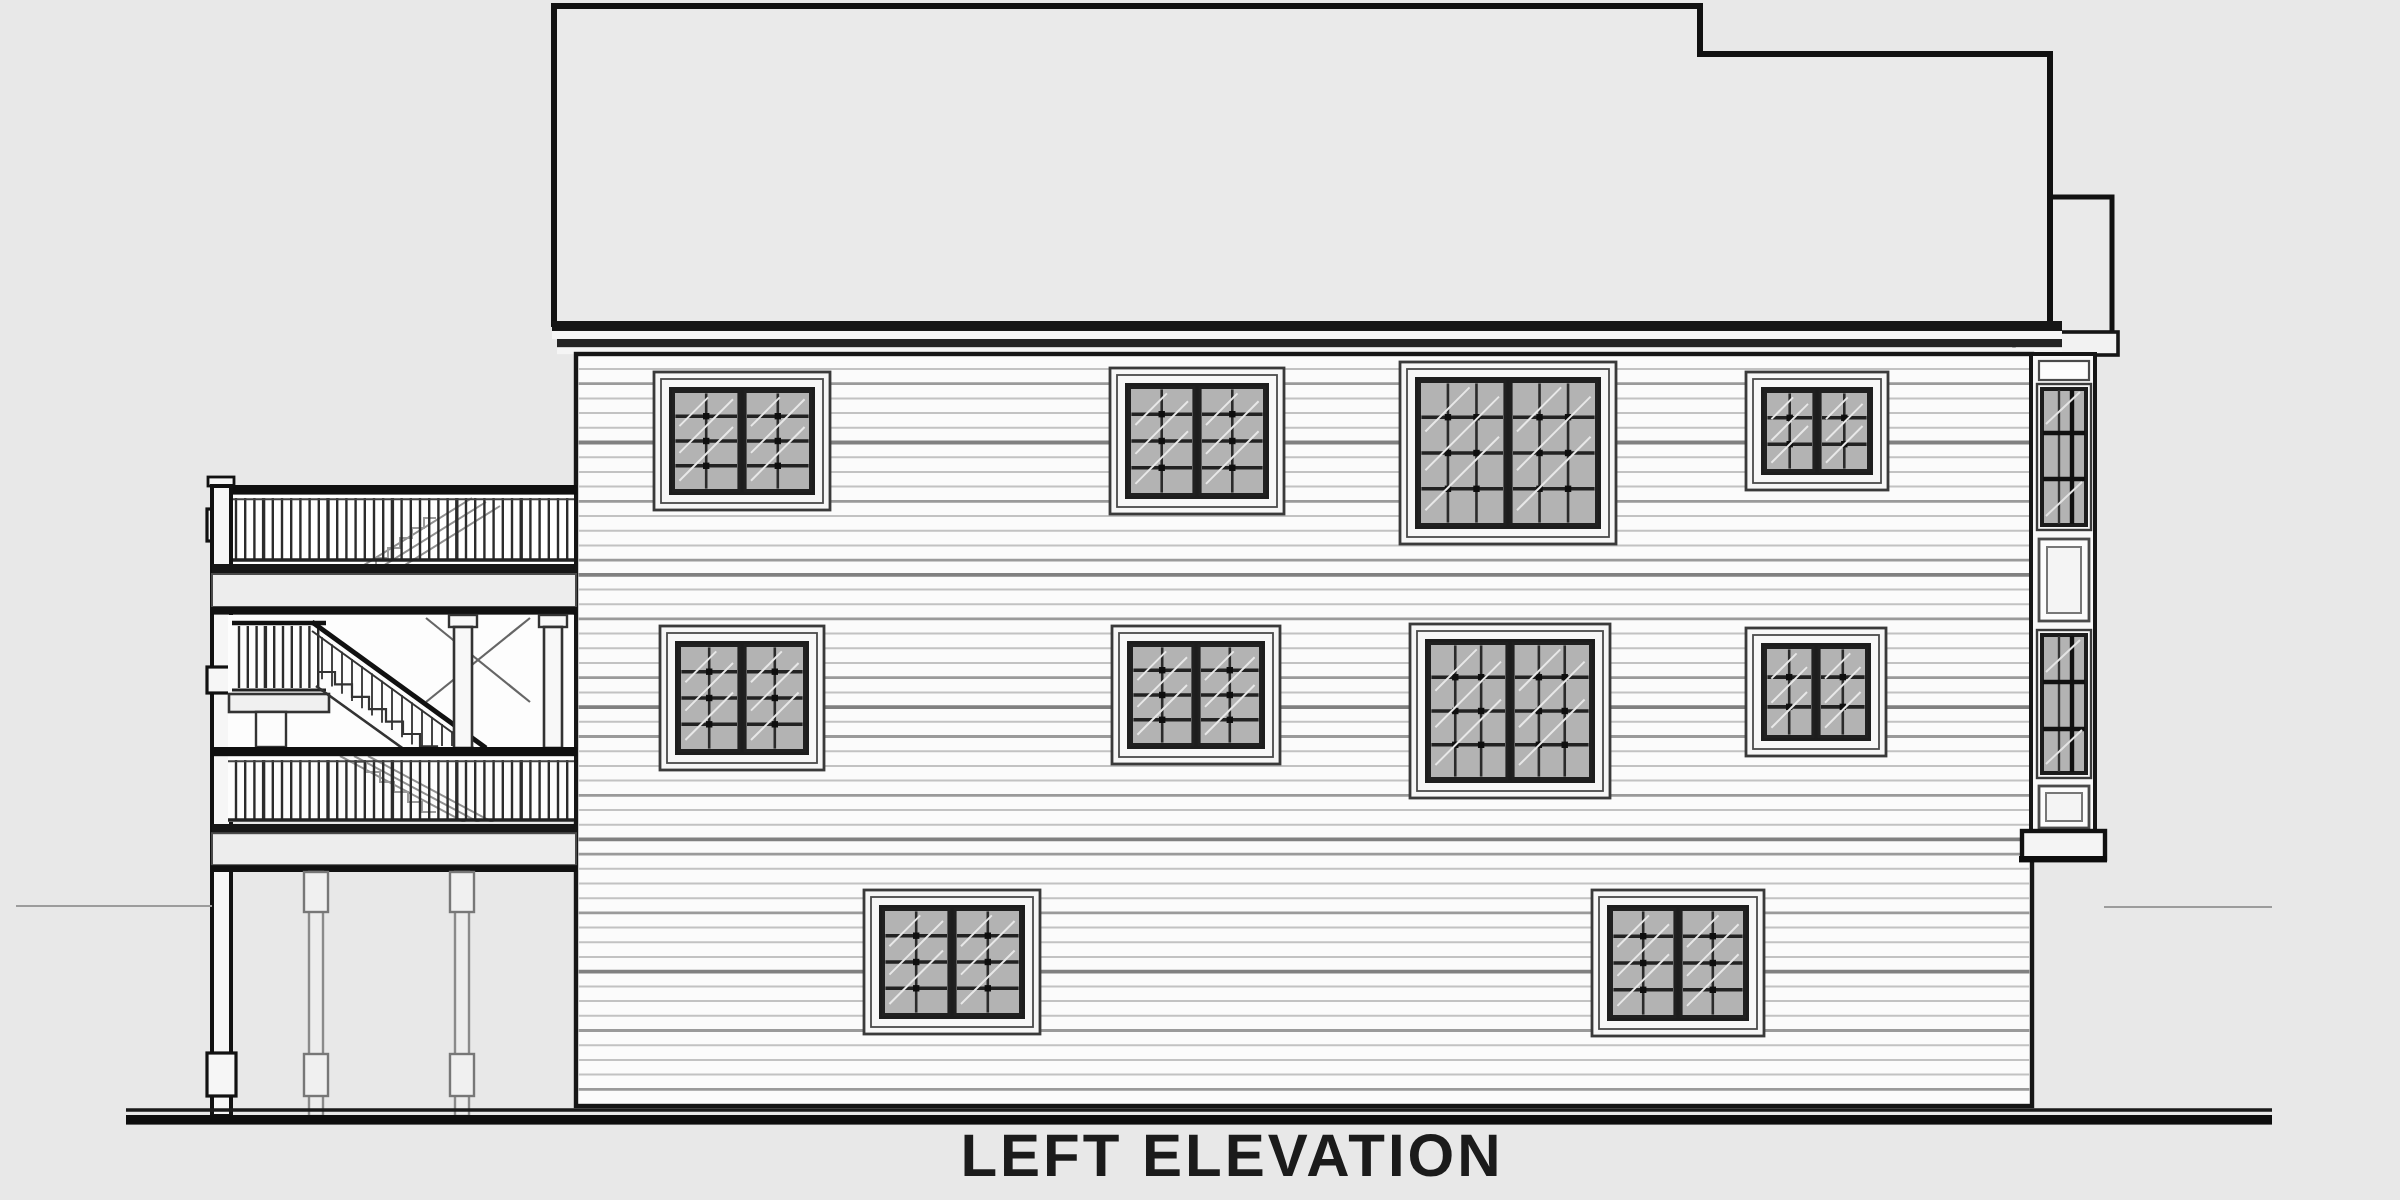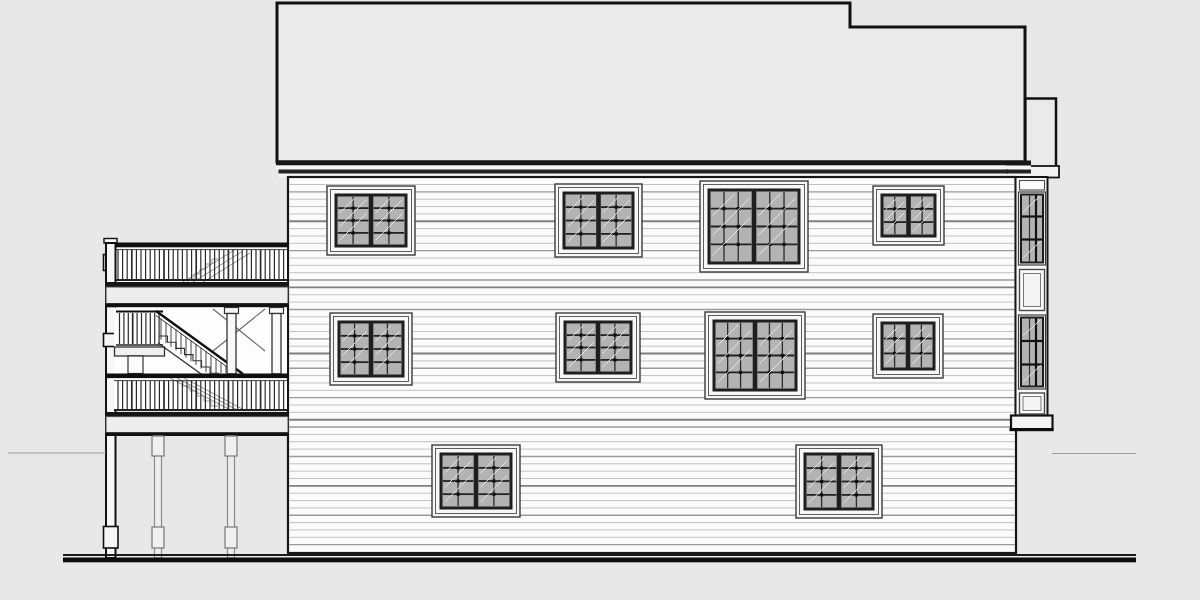--- a/index.html
+++ b/index.html
@@ -602,13 +602,14 @@
   </g>
 
   <g>
     <line x1="8" y1="453" x2="106" y2="453" stroke="#9c9c9c" stroke-width="1"></line>
     <line x1="1052" y1="453.5" x2="1136" y2="453.5" stroke="#9c9c9c" stroke-width="1"></line>
     <line x1="63" y1="555" x2="1136" y2="555" stroke="#1a1a1a" stroke-width="1.8"></line>
     <rect x="63" y="557.5" width="1073" height="4.8" fill="#0d0d0d"></rect>
   </g>
 </svg>
 
+<div class="title">LEFT ELEVATION</div>
 </div>
 
 </body></html>

